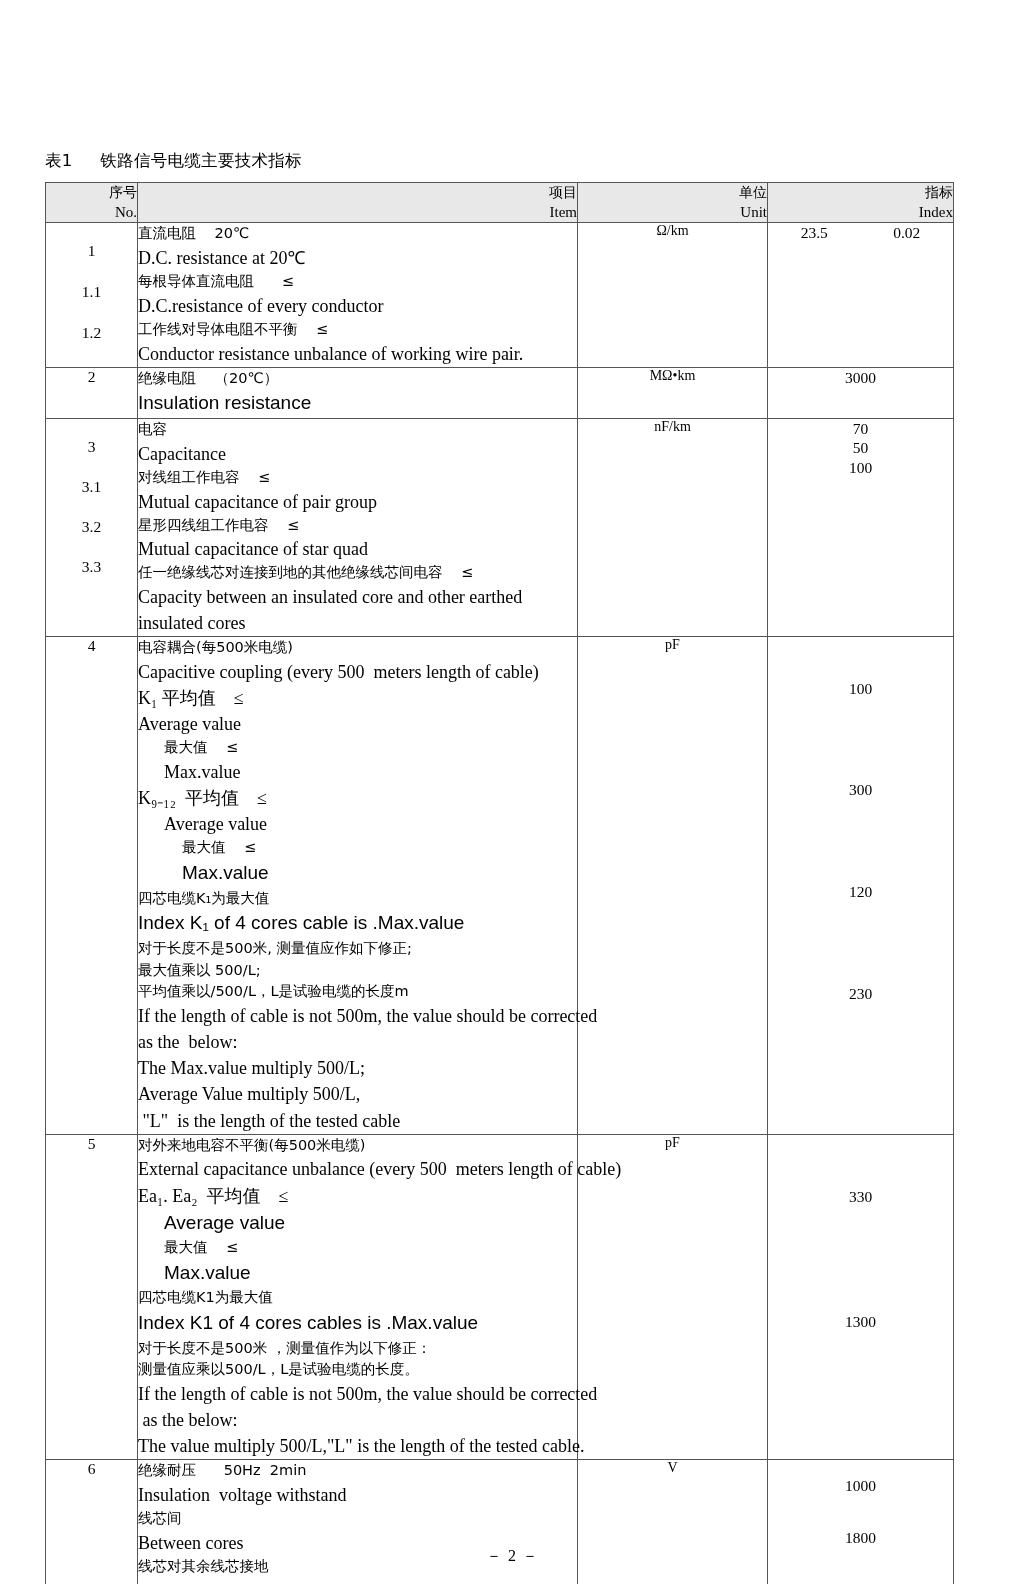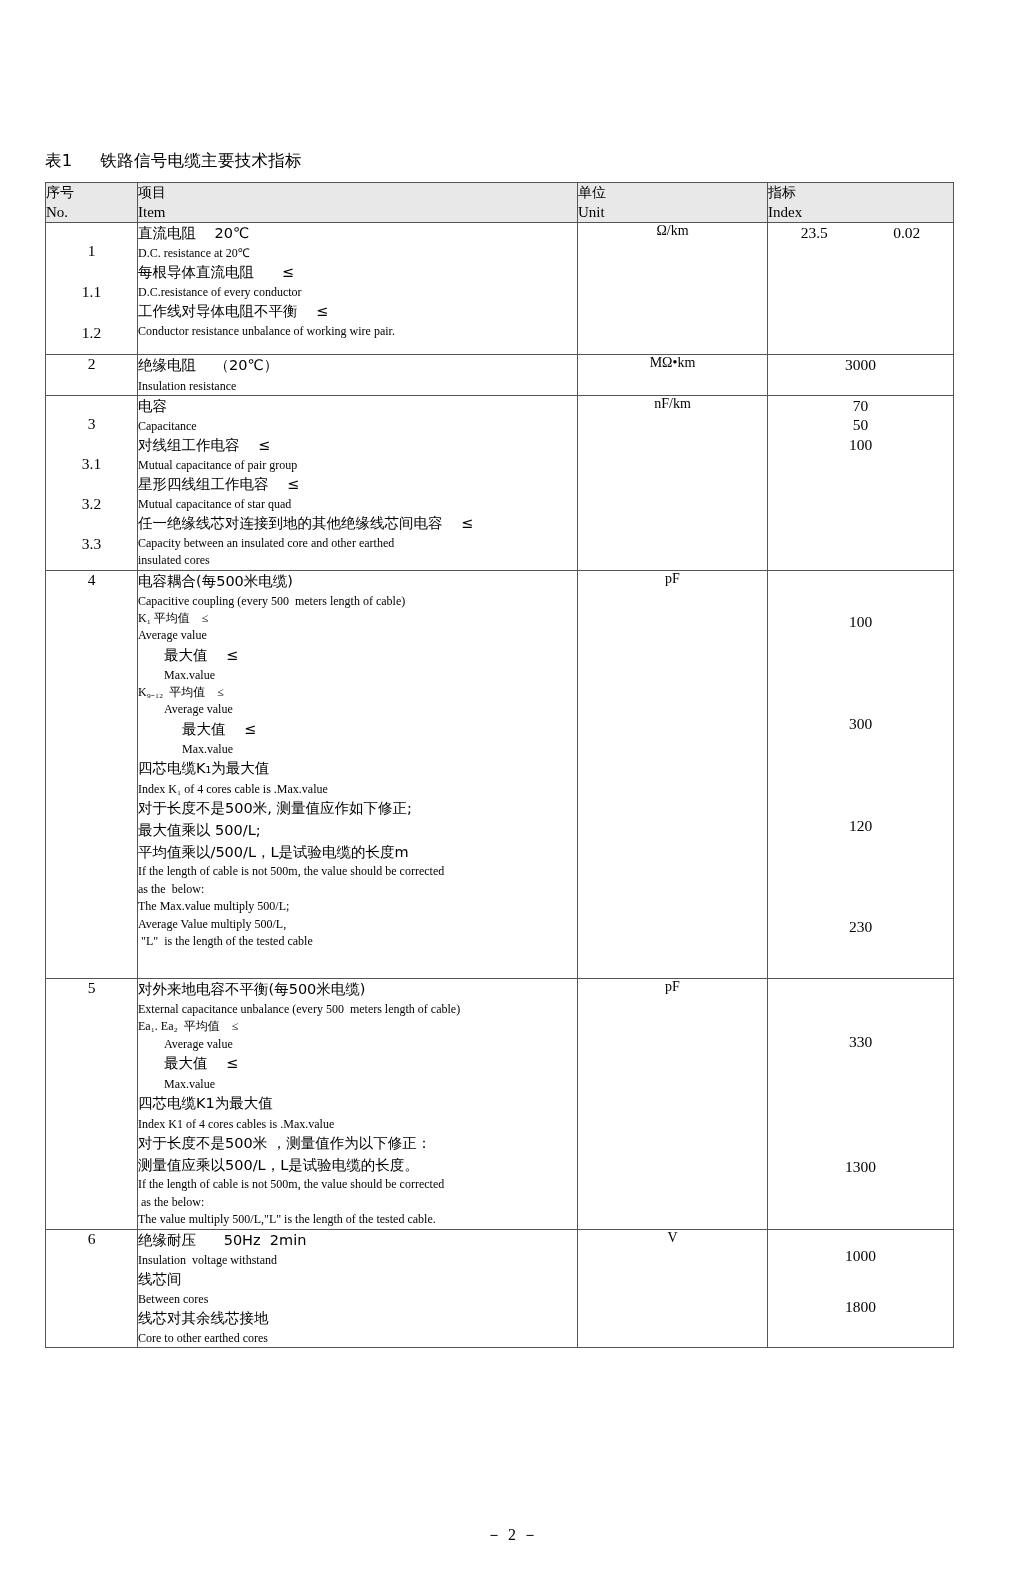--- a/index.html
+++ b/index.html
@@ -39,21 +39,21 @@
     width: 908px;
     table-layout: fixed;
   }
   table.maintable td, table.maintable th {
     border: 1px solid #555555;
     vertical-align: top;
     padding: 0;
   }
   thead td {
     background: #e8e8e8;
-    text-align: left;
+    text-align: right;
     vertical-align: middle;
     padding: 7px 2px 7px 2px;
     font-weight: normal;
   }
   .hdr-cn {
     font-family: "DejaVu Sans", sans-serif;
     font-size: 14px;
     line-height: 1.35;
     display: block;
   }
@@ -105,27 +105,27 @@
     padding: 6px 6px 6px 10px;
   }
   .l-cn {
     font-family: "DejaVu Sans", sans-serif;
     font-size: 14.5px;
     line-height: 1.5;
     white-space: pre;
   }
   .l-en {
     font-family: "Liberation Serif", serif;
-    font-size: 12px;
+    font-size: 18px;
     line-height: 1.45;
     white-space: pre;
   }
   .l-mono {
-    font-family: Liberation Serif, serif;
-    font-size: 12px;
+    font-family: Liberation Sans, sans-serif;
+    font-size: 19px;
     line-height: 1.5;
     white-space: pre;
   }
   .ind1 { padding-left: 26px; }
   .ind2 { padding-left: 44px; }
   .footer {
     position: absolute;
     left: 0;
     right: 0;
     bottom: 38px;

